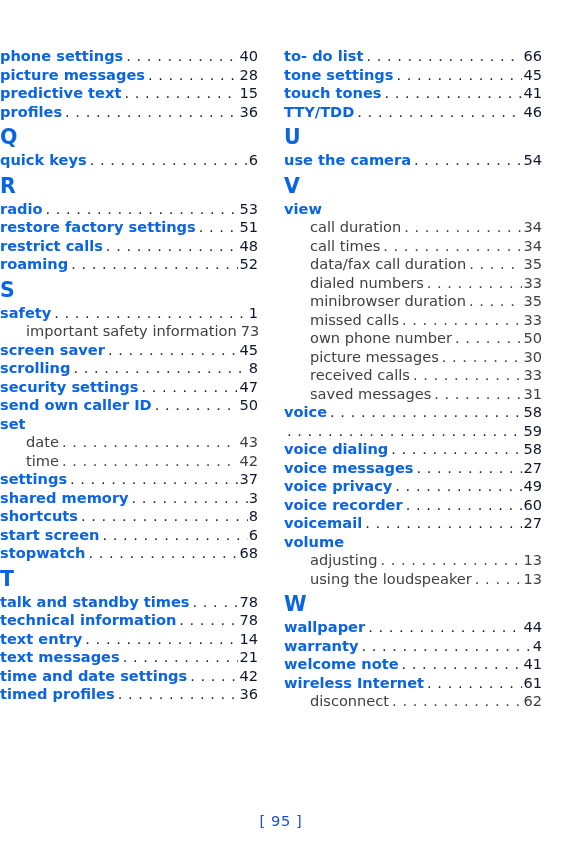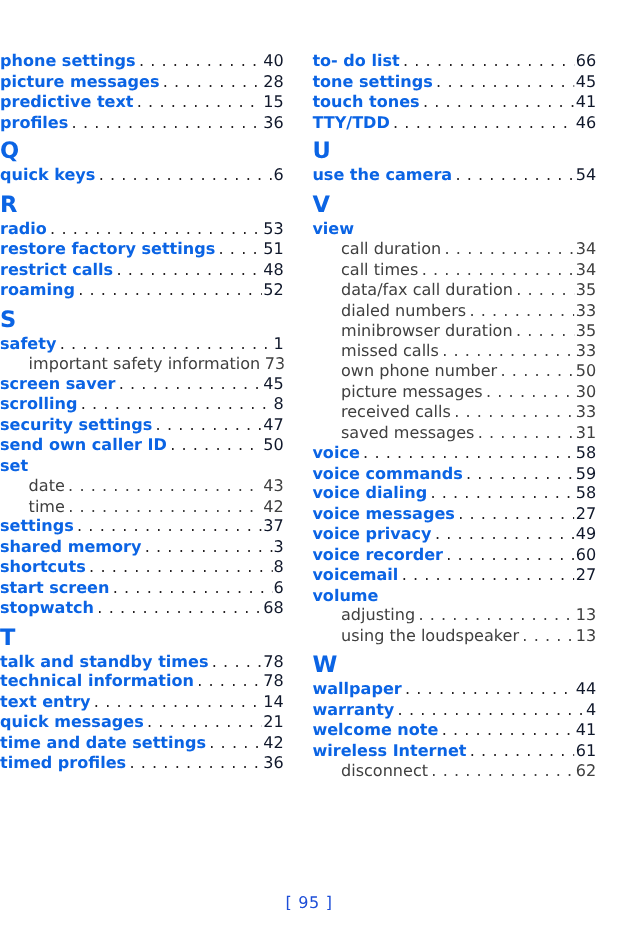--- a/index.html
+++ b/index.html
@@ -252,21 +252,21 @@
           <span class="label">technical information</span>
           <span class="leader">. . . . . . . . . . . . . . . . . . . . . . . . . . . . . . . . . . . . . . . . . . . . . . . . . . . . . . . . . . . . </span>
           <span class="pagenum">78</span>
         </div>
         <div class="entry main">
           <span class="label">text entry</span>
           <span class="leader">. . . . . . . . . . . . . . . . . . . . . . . . . . . . . . . . . . . . . . . . . . . . . . . . . . . . . . . . . . . . </span>
           <span class="pagenum">14</span>
         </div>
         <div class="entry main">
-          <span class="label">quick messages</span>
+          <span class="label">text messages</span>
           <span class="leader">. . . . . . . . . . . . . . . . . . . . . . . . . . . . . . . . . . . . . . . . . . . . . . . . . . . . . . . . . . . . </span>
           <span class="pagenum">21</span>
         </div>
         <div class="entry main">
           <span class="label">time and date settings</span>
           <span class="leader">. . . . . . . . . . . . . . . . . . . . . . . . . . . . . . . . . . . . . . . . . . . . . . . . . . . . . . . . . . . . </span>
           <span class="pagenum">42</span>
         </div>
         <div class="entry main">
           <span class="label">timed profiles</span>
@@ -355,21 +355,20 @@
           <span class="label">saved messages</span>
           <span class="leader">. . . . . . . . . . . . . . . . . . . . . . . . . . . . . . . . . . . . . . . . . . . . . . . . . . . . . . . . . . . . </span>
           <span class="pagenum">31</span>
         </div>
         <div class="entry main">
           <span class="label">voice</span>
           <span class="leader">. . . . . . . . . . . . . . . . . . . . . . . . . . . . . . . . . . . . . . . . . . . . . . . . . . . . . . . . . . . . </span>
           <span class="pagenum">58</span>
         </div>
         <div class="entry main">
-          <span class="label">voice commands</span>
           <span class="leader">. . . . . . . . . . . . . . . . . . . . . . . . . . . . . . . . . . . . . . . . . . . . . . . . . . . . . . . . . . . . </span>
           <span class="pagenum">59</span>
         </div>
         <div class="entry main">
           <span class="label">voice dialing</span>
           <span class="leader">. . . . . . . . . . . . . . . . . . . . . . . . . . . . . . . . . . . . . . . . . . . . . . . . . . . . . . . . . . . . </span>
           <span class="pagenum">58</span>
         </div>
         <div class="entry main">
           <span class="label">voice messages</span>

